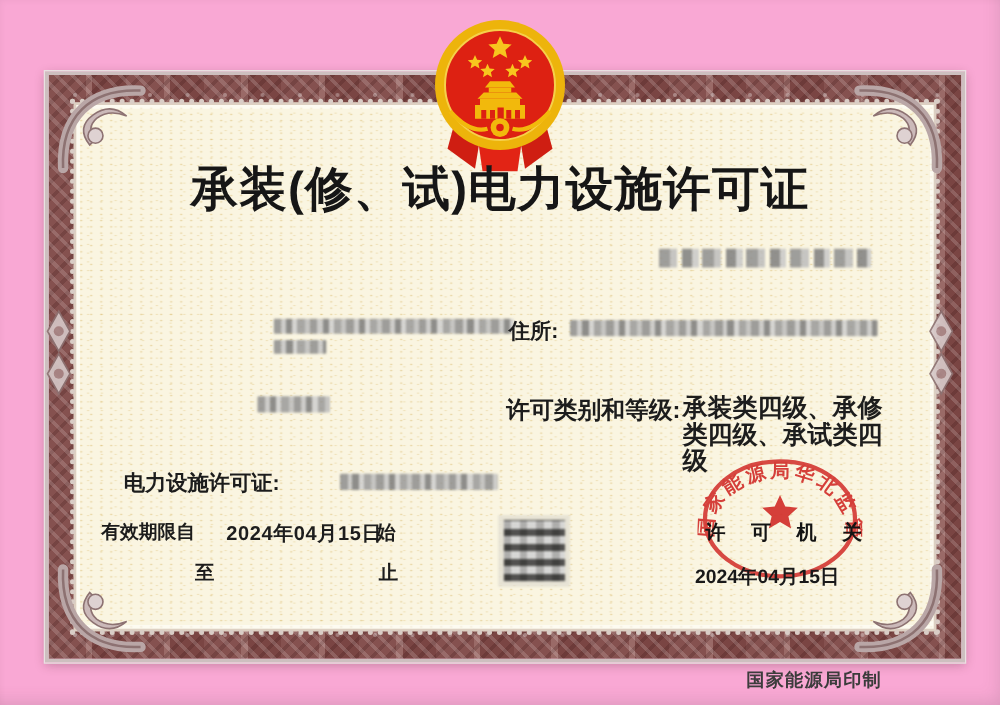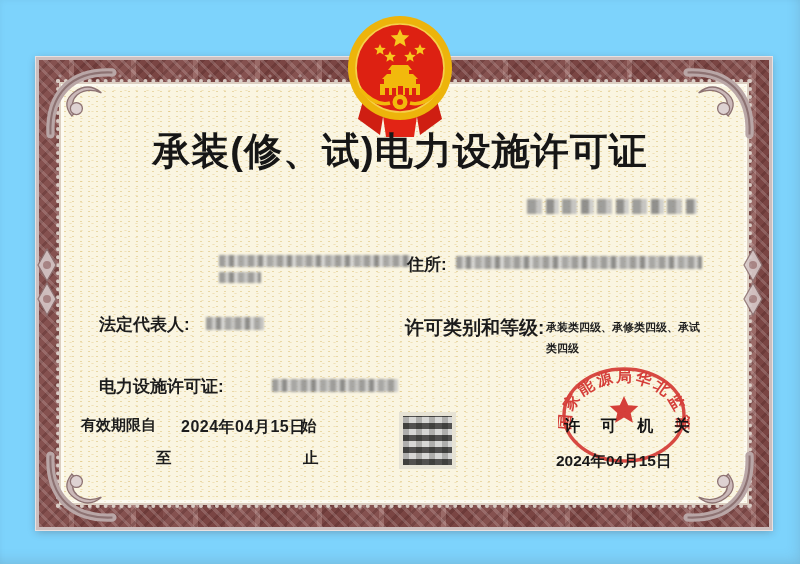--- a/index.html
+++ b/index.html
@@ -1,17 +1,17 @@
 <!DOCTYPE html>
 <html><head>
 <meta charset="utf-8">
 <style>
   * { margin:0; padding:0; box-sizing:border-box; }
   html,body { background:#ffffff; font-family:"Liberation Sans","DejaVu Sans",sans-serif; }
-  .stage{ position:relative; width:800px; height:564px; background:#7dd3fc; overflow:hidden;
+  .stage{ position:relative; width:800px; height:564px; background:#f9a8d4; overflow:hidden;
           box-shadow: inset -8px -10px 14px -8px rgba(90,80,85,.18), inset 2px 2px 6px -2px rgba(0,0,0,.05);}
   
   .cert-frame{ position:absolute; left:36px; top:57px; width:736px; height:473px;
     background:
       radial-gradient(circle, rgba(255,255,255,.30) 1.2px, transparent 2px) 6px 4px/30px 24px,
       repeating-linear-gradient(45deg, rgba(255,245,245,.16) 0 3px, transparent 3px 9px),
       repeating-linear-gradient(-45deg, rgba(55,18,18,.20) 0 3px, transparent 3px 9px),
       repeating-linear-gradient(90deg, #85514f 0 30px, #9a6a67 30px 35px, #7a4543 35px 62px);
     border:3px solid #cdbfbf; outline:1px solid #e9e1e1;
     box-shadow: 0 2px 8px rgba(60,30,30,.28); }
@@ -49,21 +49,21 @@
     background-image:
       repeating-linear-gradient(0deg, rgba(45,45,45,.85) 0 6px, rgba(220,220,220,.65) 6px 12px),
       repeating-linear-gradient(90deg, rgba(60,60,60,.9) 0 6px, rgba(205,205,205,.7) 6px 13px);
     border:4px solid #e6e2d4; }
   
   .seal{ position:absolute; left:558px; top:365px; width:132px; height:101px; opacity:.92; }
   .seal-overlay{ position:absolute; left:551px; top:416px; width:152px; text-align:center;
     font-size:16px; font-weight:900; color:#141414; letter-spacing:8px; text-indent:8px; }
   .seal-date{ position:absolute; left:556px; top:451px; font-size:15.5px; font-weight:700; color:#191919; }
   .footer-note{ position:absolute; left:597px; top:535px; font-size:14.5px; font-weight:600; color:#3c3c3c; letter-spacing:1px; }
-  .cat-val{ left:546px; top:317px; width:160px; font-size:11px; line-height:21px; font-weight:700; }
+  .cat-val{ left:546px; top:317px; width:160px; font-size:20px; line-height:21px; font-weight:700; }
   .date-txt{ font-size:16px; font-weight:700; letter-spacing:.5px; }
 </style>
 </head>
 <body>
 
 <div class="stage">
 
   <div class="cert-frame">
     <div class="paper"></div>
   </div>
@@ -149,21 +149,20 @@
   <div class="title">承装(修、试)电力设施许可证</div>
 
   <div class="redact gappy" style="left:527px; top:199px; width:170px; height:15px;"></div>
 
   <div class="redact" style="left:219px; top:255px; width:192px; height:12px;"></div>
   <div class="redact" style="left:219px; top:272px; width:42px; height:11px;"></div>
 
   <div class="lbl" style="left:407px; top:253px;">住所:</div>
   <div class="redact" style="left:456px; top:256px; width:246px; height:13px;"></div>
 
-  <div class="lbl" style="left:99px; top:313px;">法定代表人:</div>
   <div class="redact" style="left:206px; top:317px; width:58px; height:13px;"></div>
 
   <div class="lbl" style="left:405px; top:315px; font-size:19px;">许可类别和等级:</div>
   <div class="val cat-val">承装类四级、承修类四级、承试类四级</div>
 
   <div class="lbl" style="left:99px; top:375px;">电力设施许可证:</div>
   <div class="redact" style="left:272px; top:379px; width:126px; height:13px;"></div>
 
   <div class="lbl" style="left:81px; top:416px; font-size:15px;">有效期限自</div>
   <div class="val date-txt" style="left:181px; top:417px;">2024年04月15日</div>
@@ -182,14 +181,15 @@
       </defs>
       <text font-size="15.5" font-weight="bold" fill="#d2302c" letter-spacing="3" font-family="Liberation Sans, DejaVu Sans, sans-serif">
         <textPath href="#sealArc" startOffset="3%">国家能源局华北监管局</textPath>
       </text>
       <path d="M66 31 l4.2 9.2 10.1.9 -7.6 6.8 2.2 9.9 -8.9-5.3 -8.9 5.3 2.2-9.9 -7.6-6.8 10.1-.9 z" fill="#d2302c"></path>
     </svg>
   </div>
   <div class="seal-overlay">许 可 机 关</div>
   <div class="seal-date">2024年04月15日</div>
 
+  <div class="footer-note">国家能源局印制</div>
 
 </div>
 
 </body></html>

